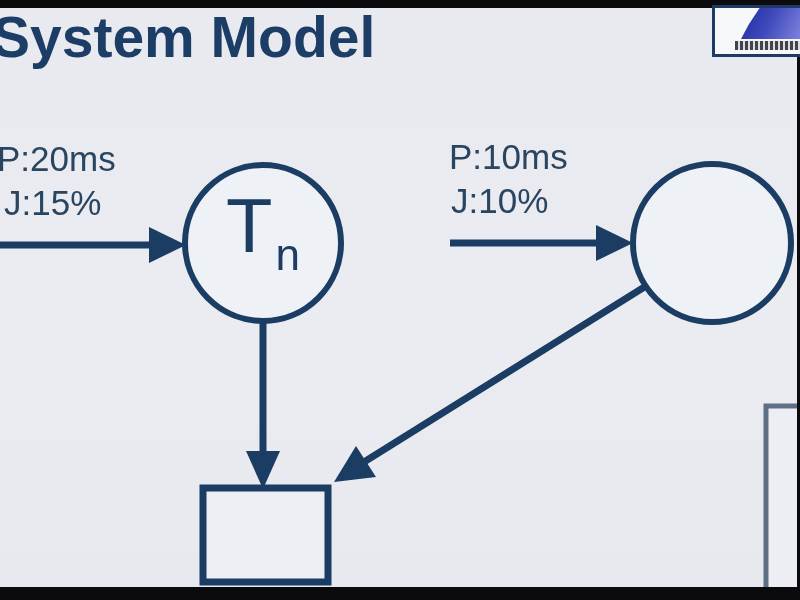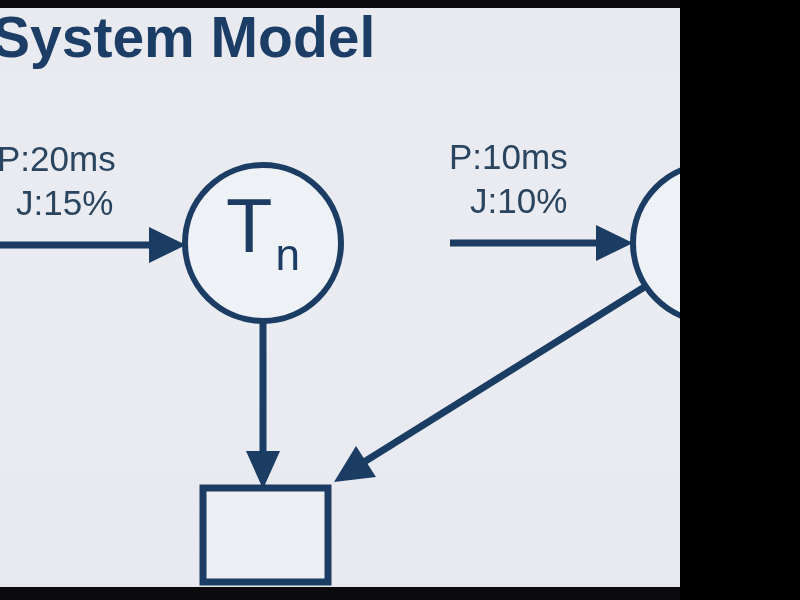--- a/index.html
+++ b/index.html
@@ -3,21 +3,21 @@
 <meta charset="utf-8">
 <style>
   html, body {
     margin: 0;
     padding: 0;
     background: #000;
     font-family: "Liberation Sans", sans-serif;
   }
   .slide {
     position: relative;
-    width: 680px;
+    width: 800px;
     height: 600px;
     overflow: hidden;
     background: linear-gradient(180deg, #e8eaef 0%, #eaecf1 55%, #e7e9ee 100%);
   }
   svg.diagram {
     position: absolute;
     left: 0; top: 0;
     z-index: 1;
   }
   .title {
@@ -34,23 +34,23 @@
   }
   .lbl {
     position: absolute;
     z-index: 2;
     font-size: 35px;
     font-weight: 400;
     color: #2a4560;
     white-space: nowrap;
   }
   .lbl.p20 { left: -3px;  top: 139px; }
-  .lbl.j15 { left: 16px;   top: 183px; }
+  .lbl.j15 { left: 4px;   top: 183px; }
   .lbl.p10 { left: 449px; top: 137px; }
-  .lbl.j10 { left: 470px; top: 181px; }
+  .lbl.j10 { left: 451px; top: 181px; }
   .tnode {
     position: absolute;
     z-index: 2;
     color: #1c3c63;
     white-space: nowrap;
     text-align: center;
   }
   .tnode.tn { left: 226px; top: 188px; }
   .tnode.tm { left: 672px; top: 188px; }
   .tsym {

